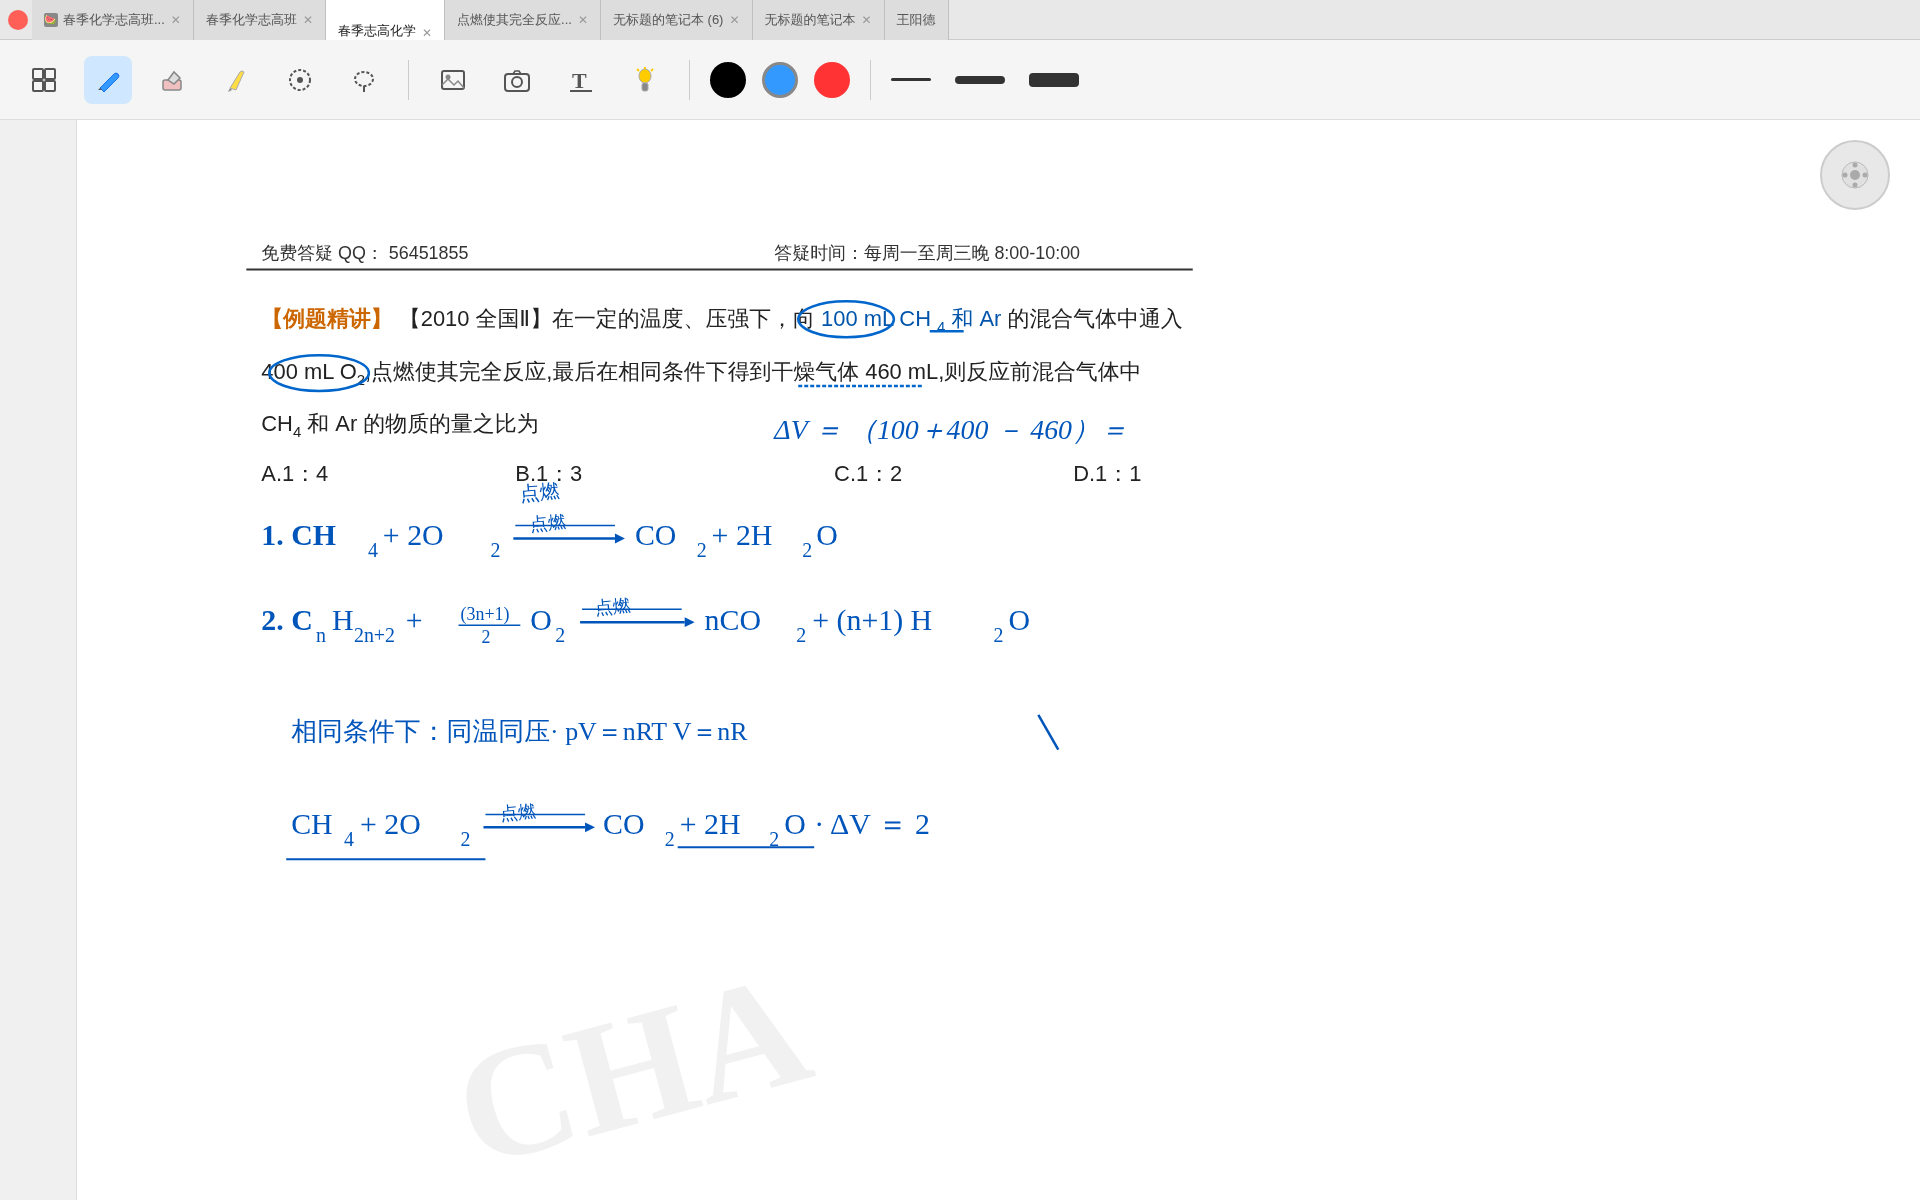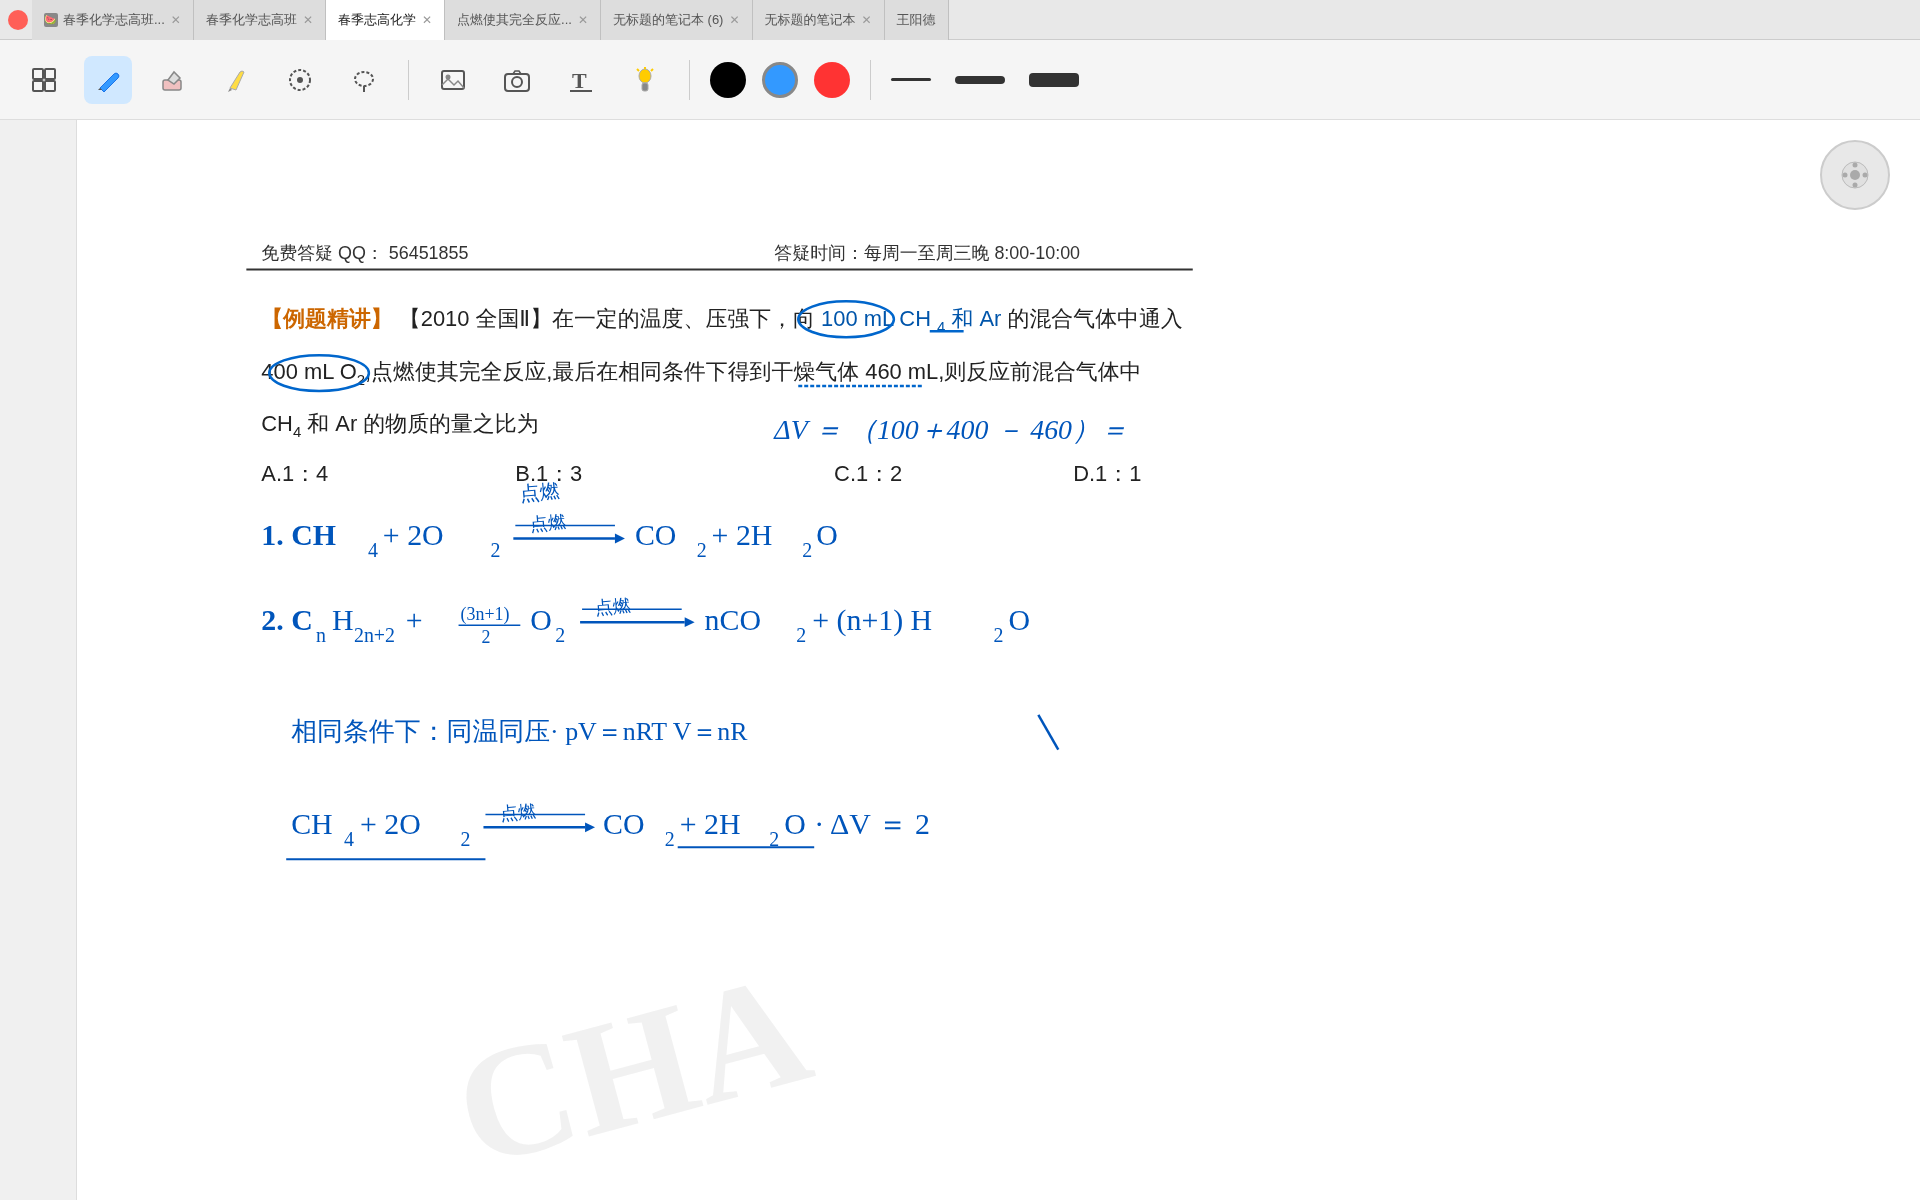--- a/index.html
+++ b/index.html
@@ -51,20 +51,21 @@
       cursor: pointer;
       max-width: 200px;
       overflow: hidden;
       text-overflow: ellipsis;
       position: relative;
     }
     .tab.active {
       background: #fff;
       color: #222;
       font-weight: 500;
+      align-items: flex-end;
     }
     .tab .tab-close {
       margin-left: 6px;
       font-size: 12px;
       color: #999;
       cursor: pointer;
       flex-shrink: 0;
     }
     .tab-favicon {
       width: 14px; height: 14px;

